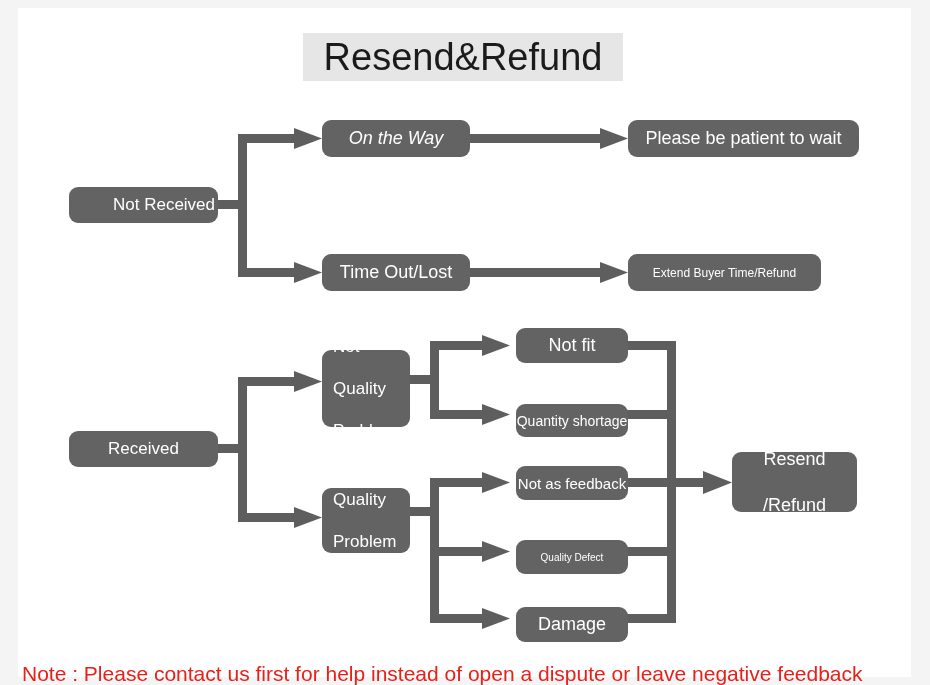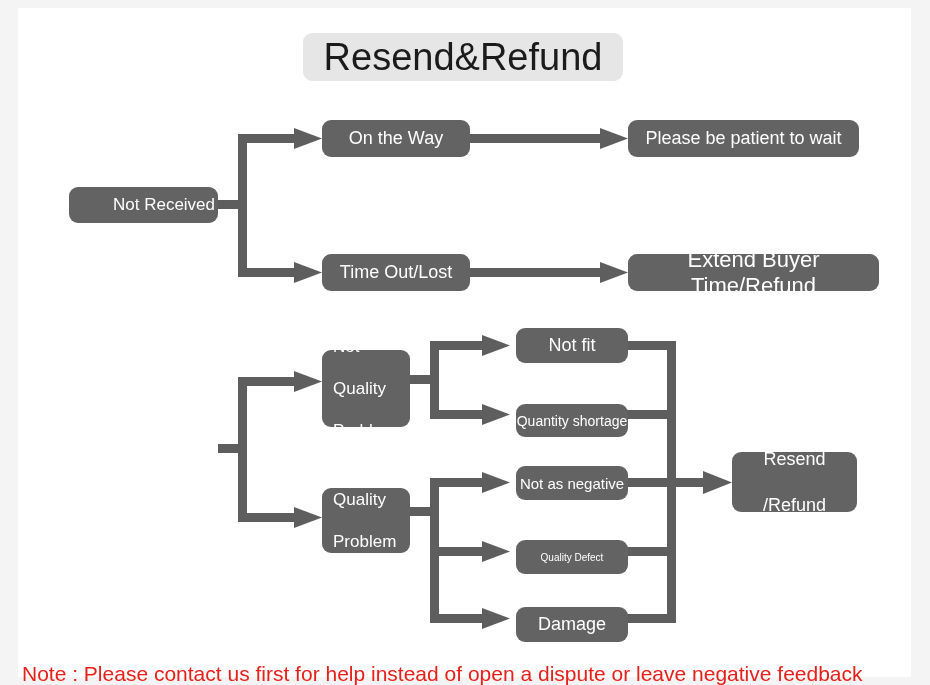--- a/index.html
+++ b/index.html
@@ -37,21 +37,20 @@
     top: 33px;
     width: 320px;
     height: 48px;
     background: #e6e6e6;
     color: #1b1b1b;
     font-size: 38px;
     line-height: 48px;
     text-align: center;
     white-space: nowrap;
     letter-spacing: 0px;
-    border-radius: 9px;
   }
   .node {
     position: absolute;
     background: #636363;
     color: #ffffff;
     border-radius: 9px;
     display: flex;
     align-items: center;
     box-sizing: border-box;
   }
@@ -141,55 +140,58 @@
       <polygon points="703,471 732,482.5 703,494"></polygon>
     </g>
   </svg>
 
   <div class="title">Resend&amp;Refund</div>
 
   <div class="node center" style="left:69px; top:187px; width:149px; height:36px; font-size:17px;padding-left:41px;">
     <span>Not Received</span>
   </div>
 
-  <div class="node center" style="left:322px; top:120px; width:148px; height:37px; font-size:18px;">
+  <div class="node center" style="left:322px; top:120px; width:148px; height:37px; font-size:18px;font-style:italic;">
     <span>On the Way</span>
   </div>
 
   <div class="node center" style="left:322px; top:254px; width:148px; height:37px; font-size:18px;">
     <span>Time Out/Lost</span>
   </div>
 
   <div class="node center" style="left:628px; top:120px; width:231px; height:37px; font-size:18px;">
     <span>Please be patient to wait</span>
   </div>
 
-  <div class="node center" style="left:628px; top:254px; width:251px; height:37px; font-size:22px;">
+  <div class="node center" style="left:628px; top:254px; width:193px; height:37px; font-size:12px;">
     <span>Extend Buyer Time/Refund</span>
   </div>
 
+  <div class="node center" style="left:69px; top:431px; width:149px; height:36px; font-size:17px;">
+    <span>Received</span>
+  </div>
 
   <div class="node leftal" style="left:322px; top:341px; width:88px; height:77px; font-size:17px; line-height:21px;">
     <span><span>Not</span><br><span>Quality</span><br><span>Problem</span></span>
   </div>
 
   <div class="node leftal" style="left:322px; top:479px; width:88px; height:65px; font-size:17px; line-height:21px;">
     <span><span>Quality</span><br><span>Problem</span></span>
   </div>
 
   <div class="node center" style="left:516px; top:328px; width:112px; height:35px; font-size:18px;">
     <span>Not fit</span>
   </div>
 
   <div class="node center" style="left:516px; top:404px; width:112px; height:33px; font-size:14px;">
     <span>Quantity shortage</span>
   </div>
 
   <div class="node center" style="left:516px; top:466px; width:112px; height:34px; font-size:15px;">
-    <span>Not as negative</span>
+    <span>Not as feedback</span>
   </div>
 
   <div class="node center" style="left:516px; top:540px; width:112px; height:34px; font-size:10px;">
     <span>Quality Defect</span>
   </div>
 
   <div class="node center" style="left:516px; top:607px; width:112px; height:35px; font-size:18px;">
     <span>Damage</span>
   </div>
 

